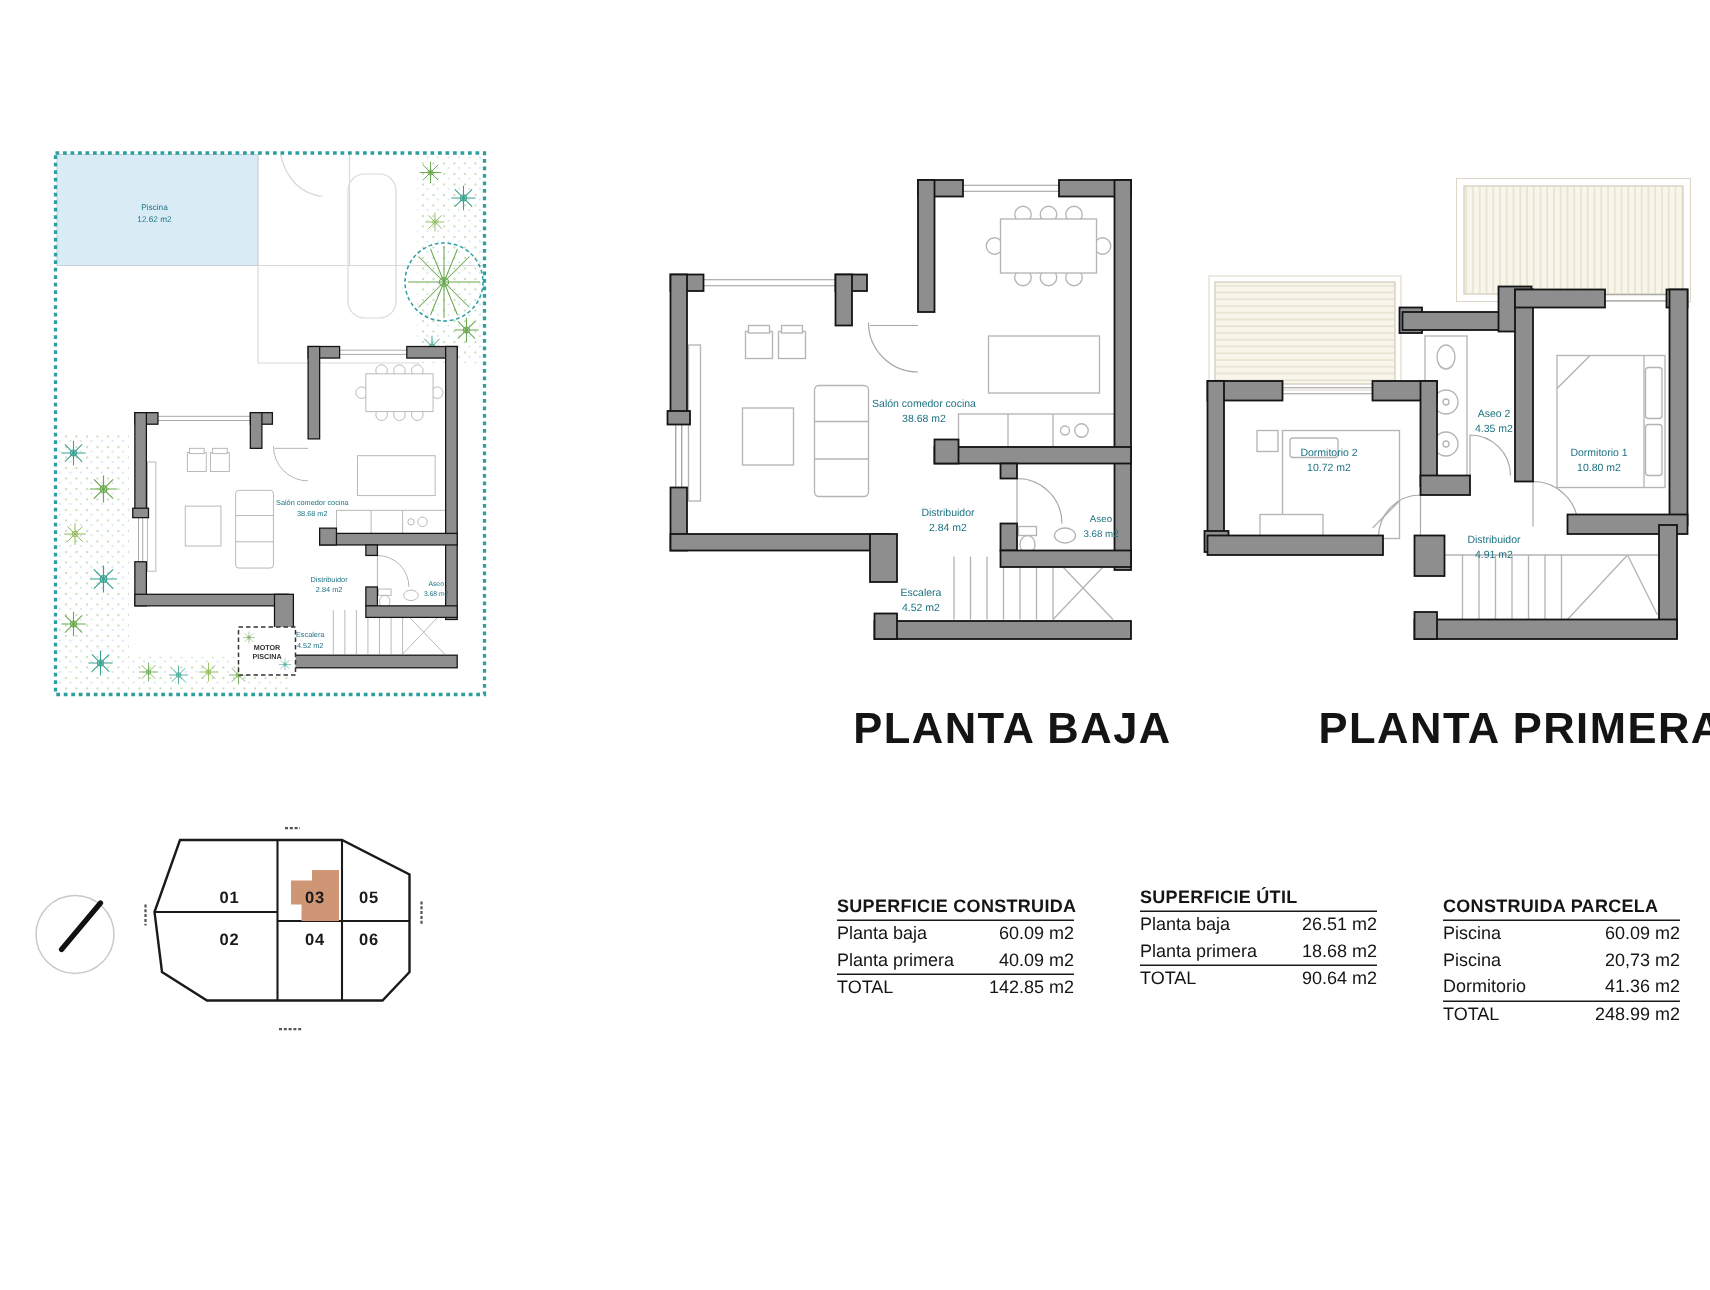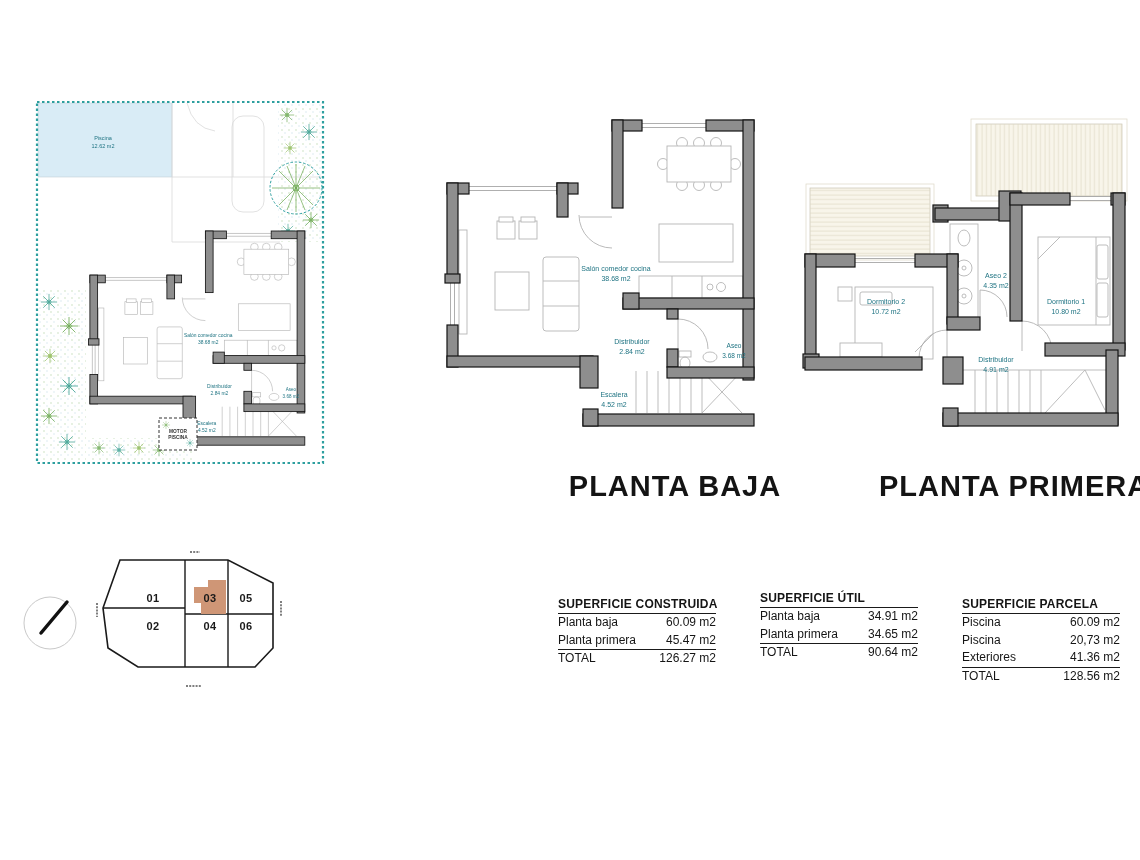--- a/index.html
+++ b/index.html
@@ -307,55 +307,55 @@
 </svg>
 
 <div class="abs area-table" style="left:558px;top:597px">
   <div class="at-title">SUPERFICIE CONSTRUIDA</div>
   <div class="at-row">
     <span>Planta baja</span>
     <span>60.09 m2</span>
   </div>
   <div class="at-row">
     <span>Planta primera</span>
-    <span>45.47 m2</span>
+    <span>40.09 m2</span>
   </div>
   <div class="at-total">
     <span>TOTAL</span>
-    <span>126.27 m2</span>
+    <span>142.85 m2</span>
   </div>
 </div>
 
 <div class="abs area-table" style="left:760px;top:591px">
   <div class="at-title">SUPERFICIE ÚTIL</div>
   <div class="at-row">
     <span>Planta baja</span>
-    <span>34.91 m2</span>
+    <span>26.51 m2</span>
   </div>
   <div class="at-row">
     <span>Planta primera</span>
-    <span>34.65 m2</span>
+    <span>18.68 m2</span>
   </div>
   <div class="at-total">
     <span>TOTAL</span>
     <span>90.64 m2</span>
   </div>
 </div>
 
 <div class="abs area-table" style="left:962px;top:597px">
-  <div class="at-title">SUPERFICIE PARCELA</div>
+  <div class="at-title">CONSTRUIDA PARCELA</div>
   <div class="at-row">
     <span>Piscina</span>
     <span>60.09 m2</span>
   </div>
   <div class="at-row">
     <span>Piscina</span>
     <span>20,73 m2</span>
   </div>
   <div class="at-row">
-    <span>Exteriores</span>
+    <span>Dormitorio</span>
     <span>41.36 m2</span>
   </div>
   <div class="at-total">
     <span>TOTAL</span>
-    <span>128.56 m2</span>
+    <span>248.99 m2</span>
   </div>
 </div>
 
 </body></html>

